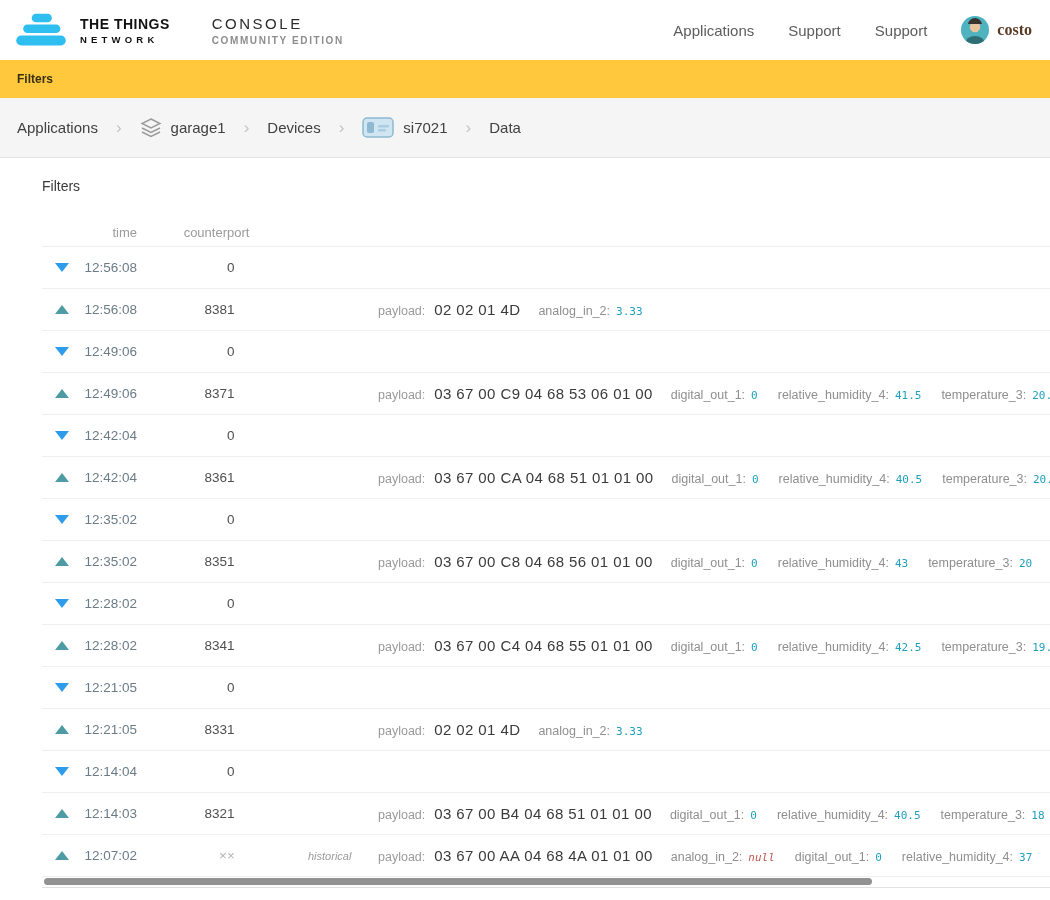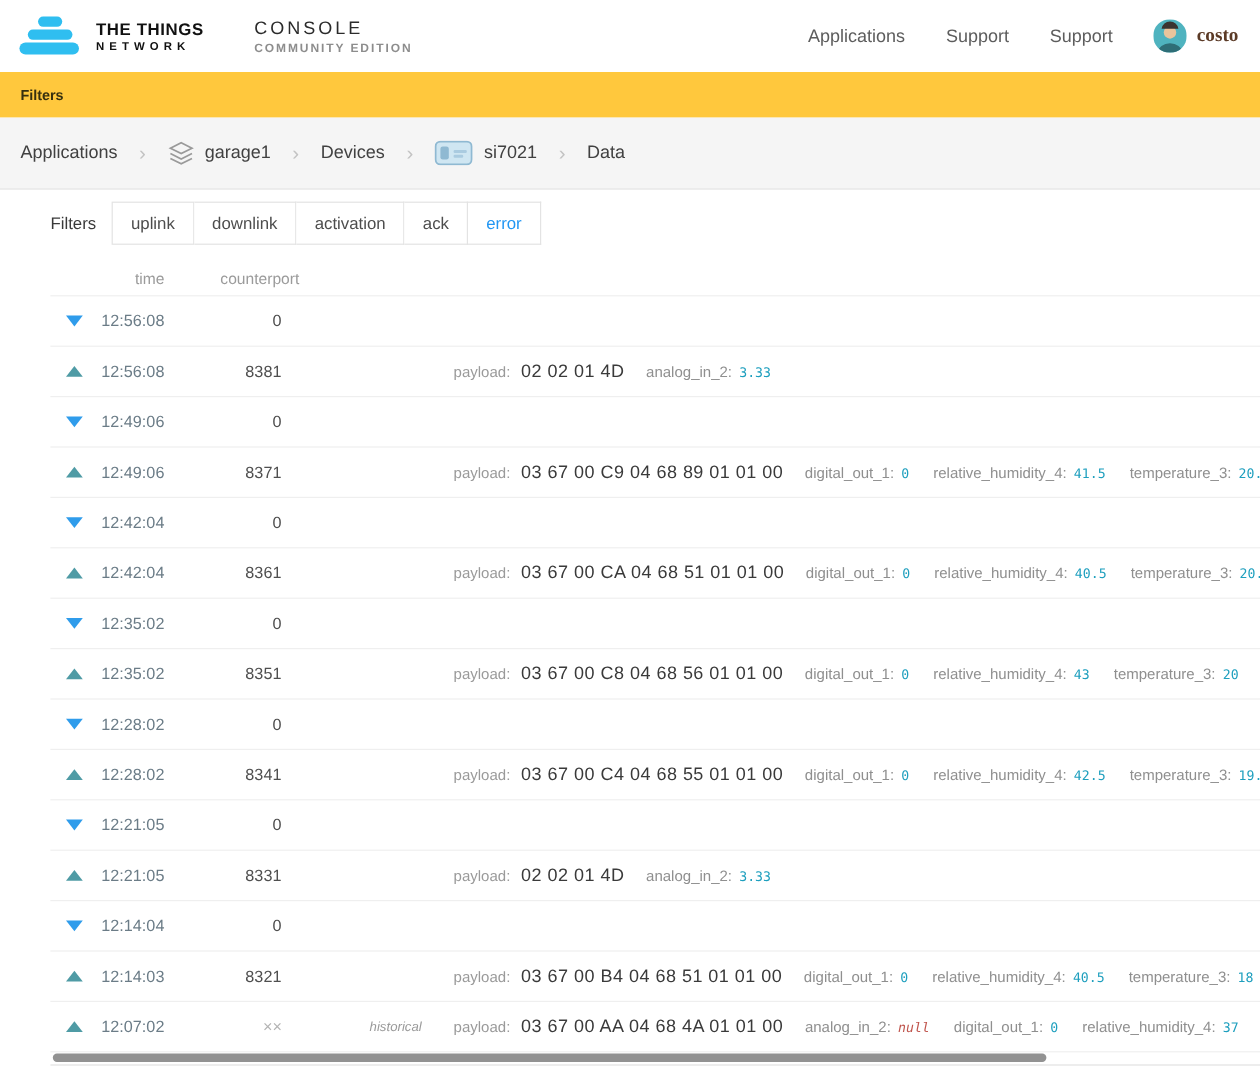--- a/index.html
+++ b/index.html
@@ -147,27 +147,20 @@
     </span>
     <span class="crumb-sep">›</span>
     <span class="crumb">
       <span>Data</span>
     </span>
   </div>
 
   <main>
     <div class="filters-row">
       <span class="filters-label">Filters</span>
-      <div class="tabs">
-        <div class="tab">uplink</div>
-        <div class="tab">downlink</div>
-        <div class="tab">activation</div>
-        <div class="tab">ack</div>
-        <div class="tab accent">error</div>
-      </div>
     </div>
 
     <div class="table">
       <div class="thead">
         <span class="cell c-arrow"></span>
         <span class="cell c-time">time</span>
         <span class="cell c-counter">counter</span>
         <span class="cell c-port">port</span>
       </div>
       <div class="tbody">
@@ -209,21 +202,21 @@
           <div class="trow">
             <div class="cell c-arrow">
               <span class="tri up"></span>
             </div>
             <div class="cell c-time">12:49:06</div>
             <div class="cell c-counter">837</div>
             <div class="cell c-port">1</div>
             <div class="cell c-tag"></div>
             <div class="cell c-data">
               <span class="plabel">payload:</span>
-              <span class="phex">03 67 00 C9 04 68 89 01 01 00</span>
+              <span class="phex">03 67 00 C9 04 68 53 06 01 00</span>
               <span class="flabel">digital_out_1:</span>
               <span class="fvalue">0</span>
               <span class="flabel">relative_humidity_4:</span>
               <span class="fvalue">41.5</span>
               <span class="flabel">temperature_3:</span>
               <span class="fvalue">20.1</span>
             </div>
           </div>
           <div class="trow">
             <div class="cell c-arrow">

